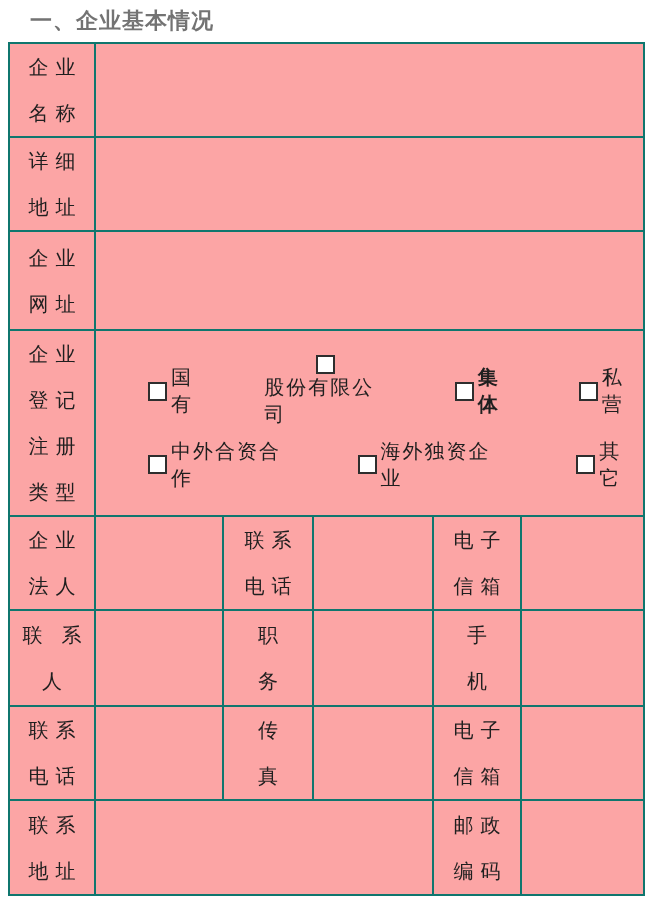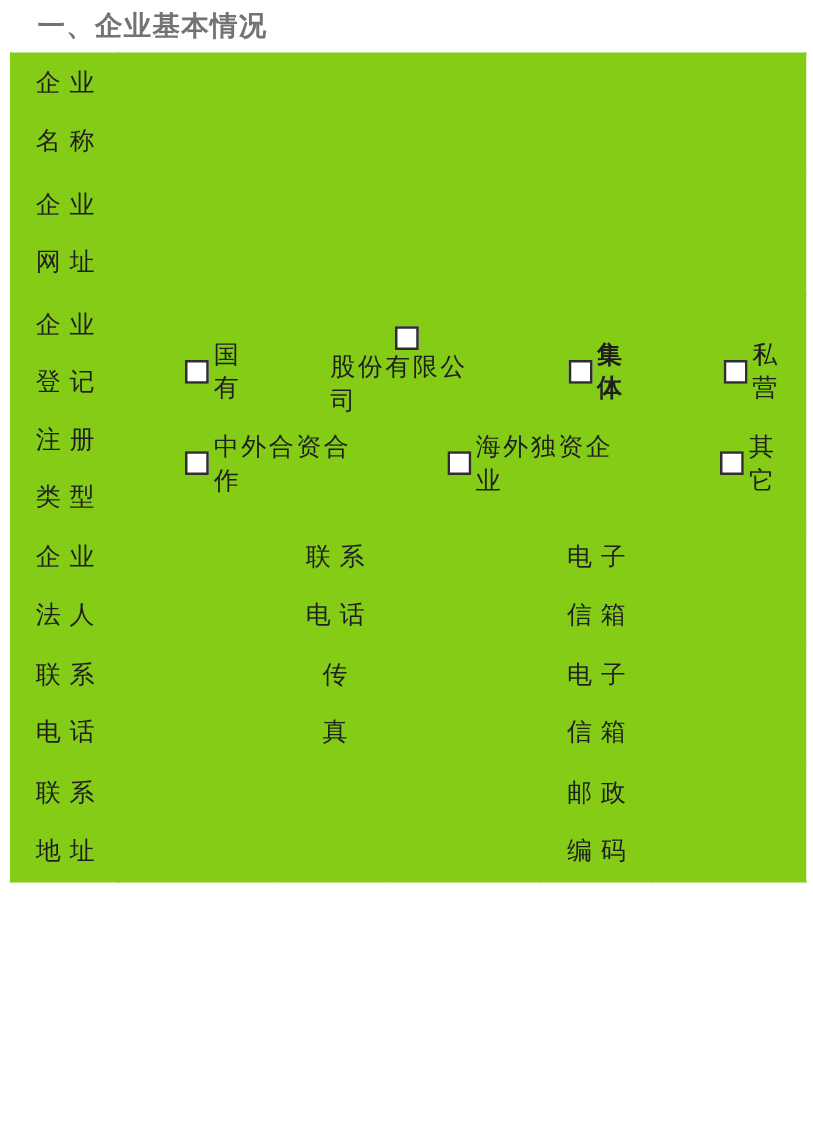--- a/index.html
+++ b/index.html
@@ -10,21 +10,21 @@
   }
   .title{
     margin:8px 0 8px 30px;height:26px;line-height:26px;
     font-family:"Liberation Sans","DejaVu Sans",sans-serif;
     font-size:22px;font-weight:bold;letter-spacing:1px;color:#737373;
   }
   table.form-table{
     border-collapse:collapse;table-layout:fixed;
     margin-left:8px;width:635px;
   }
-  td{border:2px solid #84cc16;padding:0;vertical-align:middle;background:#84cc16;}
+  td{border:2px solid #0f766e;padding:0;vertical-align:middle;background:#fca5a5;}
   col.c1{width:86px;}  col.c2{width:128px;} col.c3{width:90px;}
   col.c4{width:120px;} col.c5{width:88px;}  col.c6{width:123px;}
   tr.r1{height:94px;} tr.r2{height:92px;} tr.r3{height:99px;} tr.r4{height:185px;}
   tr.r5{height:91px;} tr.r6{height:96px;} tr.r7{height:91px;} tr.r8{height:95px;}
   td.lbl{text-align:center;}
   td.lbl .lline{
     display:block;font-size:20px;line-height:46px;
     letter-spacing:7px;padding-left:7px;white-space:pre;
   }
   td.cbx{vertical-align:middle;}
@@ -60,20 +60,27 @@
 
     <tbody>
         <tr class="r1">
       <td class="lbl">
         <span class="lline">企业</span>
         <span class="lline">名称</span>
       </td>
       <td class="val" colspan="5"></td>
     </tr>
 
+    <tr class="r2">
+      <td class="lbl">
+        <span class="lline">详细</span>
+        <span class="lline">地址</span>
+      </td>
+      <td class="val" colspan="5"></td>
+    </tr>
 
     <tr class="r3">
       <td class="lbl">
         <span class="lline">企业</span>
         <span class="lline">网址</span>
       </td>
       <td class="val" colspan="5"></td>
     </tr>
 
     <tr class="r4">
@@ -130,20 +137,37 @@
         <span class="lline">电话</span>
       </td>
       <td class="val"></td>
       <td class="lbl">
         <span class="lline">电子</span>
         <span class="lline">信箱</span>
       </td>
       <td class="val"></td>
     </tr>
 
+    <tr class="r6">
+      <td class="lbl">
+        <span class="lline">联 系</span>
+        <span class="lline">人</span>
+      </td>
+      <td class="val"></td>
+      <td class="lbl">
+        <span class="lline">职</span>
+        <span class="lline">务</span>
+      </td>
+      <td class="val"></td>
+      <td class="lbl">
+        <span class="lline">手</span>
+        <span class="lline">机</span>
+      </td>
+      <td class="val"></td>
+    </tr>
 
     <tr class="r7">
       <td class="lbl">
         <span class="lline">联系</span>
         <span class="lline">电话</span>
       </td>
       <td class="val"></td>
       <td class="lbl">
         <span class="lline">传</span>
         <span class="lline">真</span>

